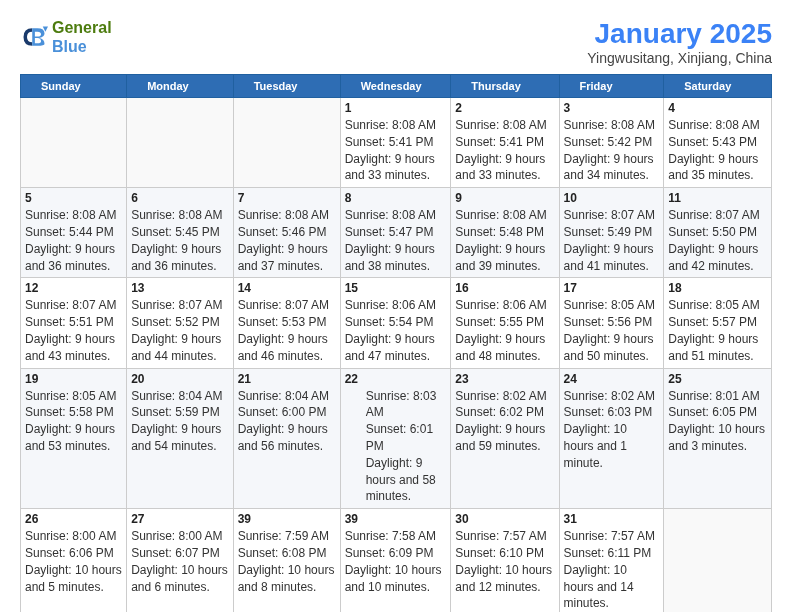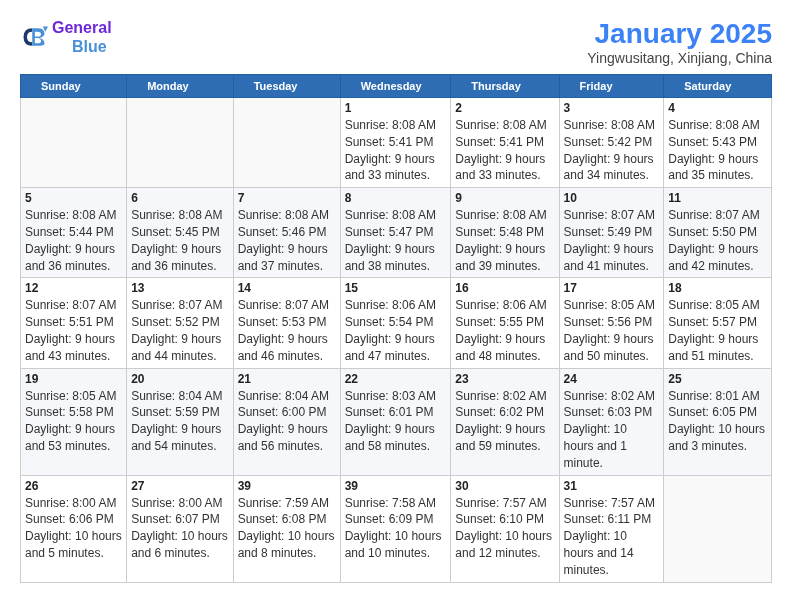--- a/index.html
+++ b/index.html
@@ -26,21 +26,21 @@
       align-items: center;
       gap: 4px;
     }
     .logo-text {
       font-size: 16px;
       font-weight: bold;
       color: #1a3a6b;
       line-height: 1.2;
     }
     .logo-text span {
-      color: #6d28d9;
+      color: #4d7c0f;
     }
     .logo-icon {
       width: 28px;
       height: 28px;
     }
     .title-block {
       text-align: right;
     }
     .main-title {
       font-size: 28px;
@@ -99,21 +99,21 @@
     <div class="logo">
       <svg class="logo-icon" viewBox="0 0 32 32">
         <path d="M4 16 Q4 6 14 6 L14 10 Q8 10 8 16 Q8 22 14 22 L14 26 Q4 26 4 16Z" fill="#1a3a6b"></path>
         <path d="M14 6 L20 6 Q28 6 28 12 Q28 16 22 17 Q28 18 28 24 Q28 26 20 26 L14 26 Z" fill="#4a90d9"></path>
         <path d="M17 10 L20 10 Q24 10 24 13 Q24 15 20 15.5 L17 15.5Z" fill="#fff"></path>
         <path d="M17 17 L20 17 Q24 17 24 21 Q24 23 20 23 L17 23Z" fill="#fff"></path>
         <polygon points="26,4 32,4 29,10" fill="#4a90d9"></polygon>
       </svg>
       <div>
         <div class="logo-text"><span>General</span></div>
-        <div class="logo-text" style="color:#4a90d9;margin-left:20px;">Blue</div>
+        <div class="logo-text" style="color:#4a90d9;">Blue</div>
       </div>
     </div>
     <div class="title-block">
       <div class="main-title">January 2025</div>
       <div class="subtitle">Yingwusitang, Xinjiang, China</div>
     </div>
   </div>
 
   <table class="calendar">
     <thead>
@@ -259,21 +259,21 @@
 Daylight: 9 hours and 54 minutes.</div>
           </td>
           <td>
             <span class="day-num">21</span>
             <div class="day-info" style="white-space: pre-wrap;">Sunrise: 8:04 AM
 Sunset: 6:00 PM
 Daylight: 9 hours and 56 minutes.</div>
           </td>
           <td>
             <span class="day-num">22</span>
-            <div class="day-info" style="white-space: pre-wrap;">Sunrise: 8:03 AM
+            <div class="day-info" style="white-space: pre-wrap; margin-left: 21px;">Sunrise: 8:03 AM
 Sunset: 6:01 PM
 Daylight: 9 hours and 58 minutes.</div>
           </td>
           <td>
             <span class="day-num">23</span>
             <div class="day-info" style="white-space: pre-wrap;">Sunrise: 8:02 AM
 Sunset: 6:02 PM
 Daylight: 9 hours and 59 minutes.</div>
           </td>
           <td>

